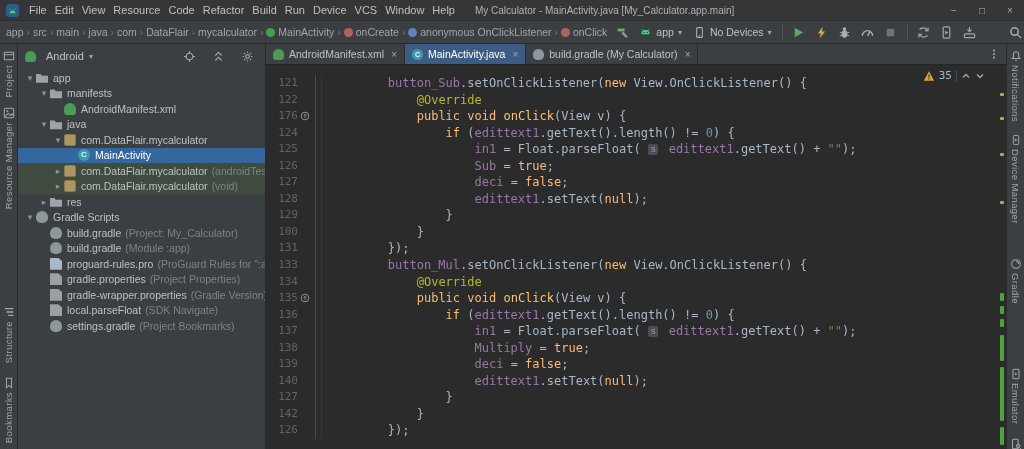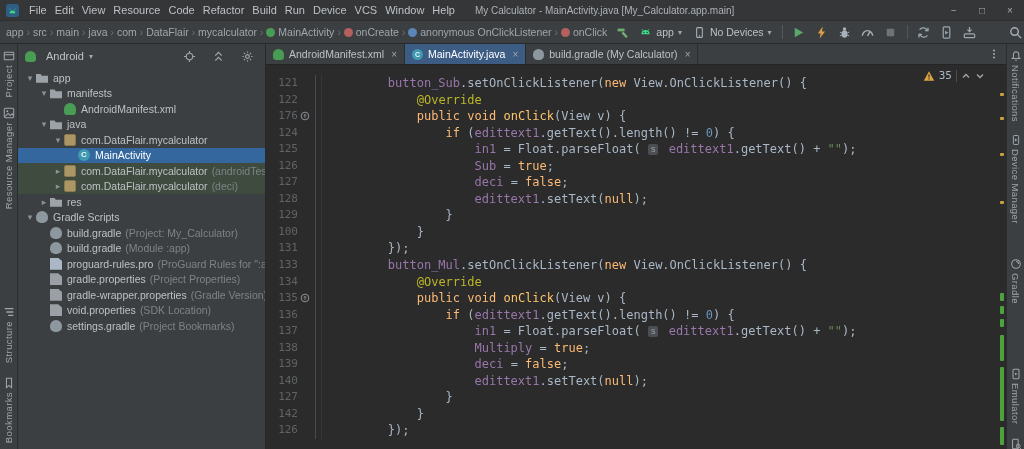--- a/index.html
+++ b/index.html
@@ -393,21 +393,21 @@
           <div class="trow test" style="padding-left: 34px;">
             <span class="chev">▸</span>
             <span class="ti ti-package"></span>
             <span>com.DataFlair.mycalculator</span>
             <span class="tsec">(androidTest)</span>
           </div>
           <div class="trow test" style="padding-left: 34px;">
             <span class="chev">▸</span>
             <span class="ti ti-package"></span>
             <span>com.DataFlair.mycalculator</span>
-            <span class="tsec">(deci)</span>
+            <span class="tsec">(void)</span>
           </div>
           <div class="trow" style="padding-left: 20px;">
             <span class="chev">▸</span>
             <span class="ti ti-folder"></span>
             <span>res</span>
           </div>
           <div class="trow" style="padding-left: 6px;">
             <span class="chev">▾</span>
             <span class="ti ti-gradle"></span>
             <span>Gradle Scripts</span>
@@ -438,22 +438,22 @@
           </div>
           <div class="trow" style="padding-left: 20px;">
             <span class="chev"></span>
             <span class="ti ti-properties"></span>
             <span>gradle-wrapper.properties</span>
             <span class="tsec">(Gradle Version)</span>
           </div>
           <div class="trow" style="padding-left: 20px;">
             <span class="chev"></span>
             <span class="ti ti-properties"></span>
-            <span>void.properties</span>
-            <span class="tsec">(SDK Location)</span>
+            <span>local.parseFloat</span>
+            <span class="tsec">(SDK Navigate)</span>
           </div>
           <div class="trow" style="padding-left: 20px;">
             <span class="chev"></span>
             <span class="ti ti-gradle"></span>
             <span>settings.gradle</span>
             <span class="tsec">(Project Bookmarks)</span>
           </div>
         </div>
     </aside>
 

